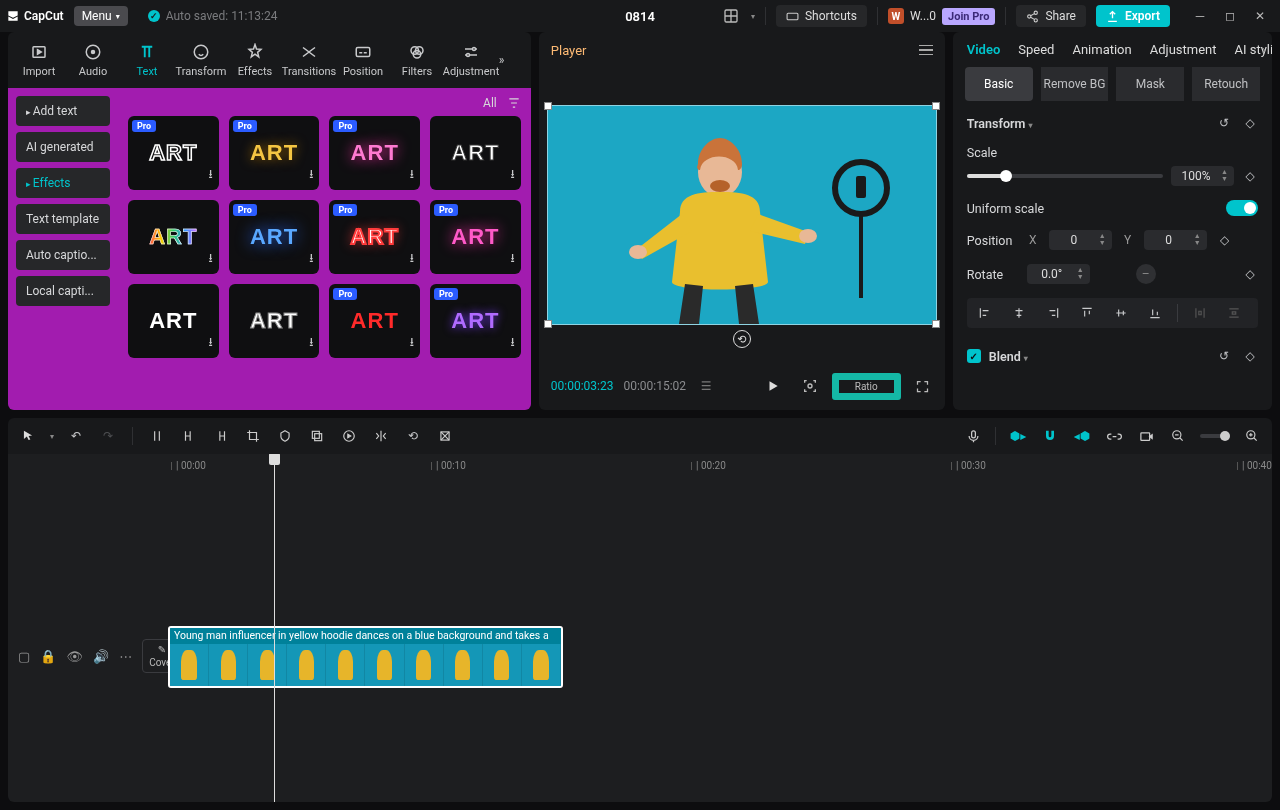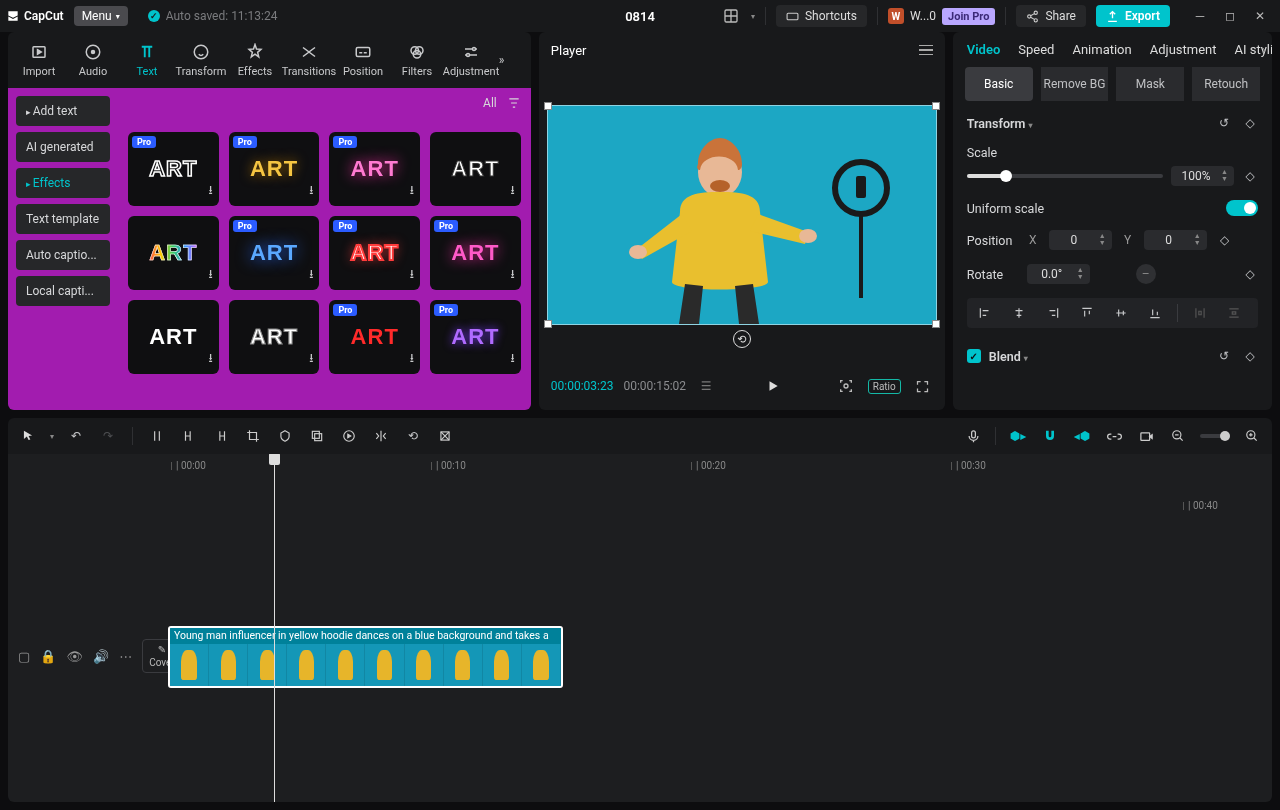--- a/index.html
+++ b/index.html
@@ -26,47 +26,47 @@
 .tool-tab{flex:0 0 auto;width:54px;display:flex;flex-direction:column;align-items:center;justify-content:center;gap:4px;color:#c8c9cb;font-size:11px;cursor:pointer;padding:4px 0}
 .tool-tab.active{color:#00c4cc}
 .tool-tab svg{width:18px;height:18px}
 .tool-tabs .more{margin-left:auto;width:28px;color:#c8c9cb;cursor:pointer}
 .left-body{flex:1;display:flex;background:#a21caf;border-radius:0 0 6px 6px;overflow:hidden}
 .side-menu{width:110px;padding:8px;display:flex;flex-direction:column;gap:6px}
 .side-item{background:#262729;border-radius:4px;padding:8px 10px;color:#d7d8da;font-size:12px;cursor:pointer;white-space:nowrap;overflow:hidden;text-overflow:ellipsis}
 .side-item.active{color:#00c4cc}
 .side-item.caret::before{content:"▸ ";font-size:9px}
 .gallery-wrap{flex:1;padding:8px 10px;overflow:auto}
-.gal-top{display:flex;justify-content:flex-end;align-items:center;gap:10px;margin-bottom:22px}
+.gal-top{display:flex;justify-content:flex-end;align-items:center;gap:10px;margin-bottom:6px}
 .all-btn{color:#d7d8da;font-size:12px;cursor:pointer}
 .filter-ic{width:14px;height:14px;color:#d7d8da;cursor:pointer}
 .section-title{color:#d7d8da;font-size:13px;margin:4px 0 8px 2px}
 .grid{display:grid;grid-template-columns:repeat(4,1fr);gap:10px}
 .card{background:#0f0f11;border-radius:6px;height:74px;position:relative;display:flex;align-items:center;justify-content:center;cursor:pointer;overflow:hidden}
 .card .pro{position:absolute;top:4px;left:4px;background:#2b5cff;color:#fff;font-size:9px;font-weight:700;padding:1px 5px;border-radius:3px}
 .card .dl{position:absolute;bottom:4px;right:6px;color:#c8c9cb;font-size:12px}
 .art{font-family:Impact,Arial Black,sans-serif;font-weight:900;font-size:22px;letter-spacing:1px}
 
 .player{width:406px;background:#18191b;border-radius:6px;display:flex;flex-direction:column}
-.player-head{height:36px;display:flex;align-items:center;justify-content:space-between;padding:0 12px;color:#ffffff;font-size:13px}
+.player-head{height:36px;display:flex;align-items:center;justify-content:space-between;padding:0 12px;color:#fdba74;font-size:13px}
 .ham{display:flex;flex-direction:column;gap:3px;cursor:pointer}
 .ham span{width:14px;height:1.5px;background:#aaa}
 .canvas-wrap{flex:1;display:flex;flex-direction:column;align-items:center;justify-content:center;padding:0 8px}
 .canvas{width:390px;height:220px;background:#1ca7c4;position:relative;border:1px solid rgba(255,255,255,.5)}
 .sel-handle{position:absolute;width:8px;height:8px;background:#fff;border:1px solid #888}
 .sel-handle.tl{top:-4px;left:-4px}.sel-handle.tr{top:-4px;right:-4px}.sel-handle.bl{bottom:-4px;left:-4px}.sel-handle.br{bottom:-4px;right:-4px}
 .canvas .rot{position:absolute;left:50%;bottom:-24px;transform:translateX(-50%);width:18px;height:18px;border:1.5px solid #ddd;border-radius:50%;display:flex;align-items:center;justify-content:center;color:#ddd;font-size:11px}
 .person{position:absolute;left:72px;top:28px;width:200px;height:190px}
 .rlight{position:absolute;right:40px;top:52px}
 .player-foot{height:48px;display:flex;align-items:center;gap:10px;padding:0 12px}
 .tcode{color:#00c4cc;font-size:12px}
 .tcode2{color:#8b8c8f;font-size:12px}
 .play-ic{margin-left:40px;color:#ddd;cursor:pointer}
 .player-foot .right{margin-left:auto;display:flex;gap:12px;align-items:center}
-.ratio-badge{border:1px solid #14b8a6;border-radius:3px;font-size:10px;color:#bbb;padding:1px 4px}
+.ratio-badge{border:7px solid #14b8a6;border-radius:3px;font-size:10px;color:#bbb;padding:1px 16px}
 
 .props{width:320px;background:#18191b;border-radius:6px;display:flex;flex-direction:column;overflow:hidden}
 .prop-tabs{display:flex;gap:18px;padding:10px 14px;font-size:13px;position:relative;align-items:center}
 .prop-tab{color:#ddd;cursor:pointer;white-space:nowrap}
 .prop-tab.active{color:#00c4cc;font-weight:600}
 .prop-sub{display:flex;gap:8px;padding:0 12px 8px}
 .seg{flex:1;background:#2a2b2e;text-align:center;padding:10px 0;font-size:12px;color:#bfc0c3;cursor:pointer}
 .seg.active{background:#3a3b3f;color:#fff;border-radius:4px}
 .prop-body{padding:6px 14px;display:flex;flex-direction:column;gap:14px}
 .row{display:flex;align-items:center;gap:8px}
@@ -627,21 +627,21 @@
       </span>
   </div>
 </div>
 
 <div class="timeline">
   <div class="ruler" id="ruler">
       <span class="tick" style="left: 8px;">| 00:00</span>
       <span class="tick" style="left: 268px;">| 00:10</span>
       <span class="tick" style="left: 528px;">| 00:20</span>
       <span class="tick" style="left: 788px;">| 00:30</span>
-      <span class="tick" style="left: 1020px; margin-top: 40px;">| 00:40</span>
+      <span class="tick" style="left: 1074px;">| 00:40</span>
     </div>
   <div class="playhead"></div>
   <div class="track-head">
     <span class="ico">▢</span>
     <span class="ico">🔒</span>
     <span class="ico">👁</span>
     <span class="ico">🔊</span>
     <span class="ico">⋯</span>
     <div class="cover-btn">
       <span>✎</span>

